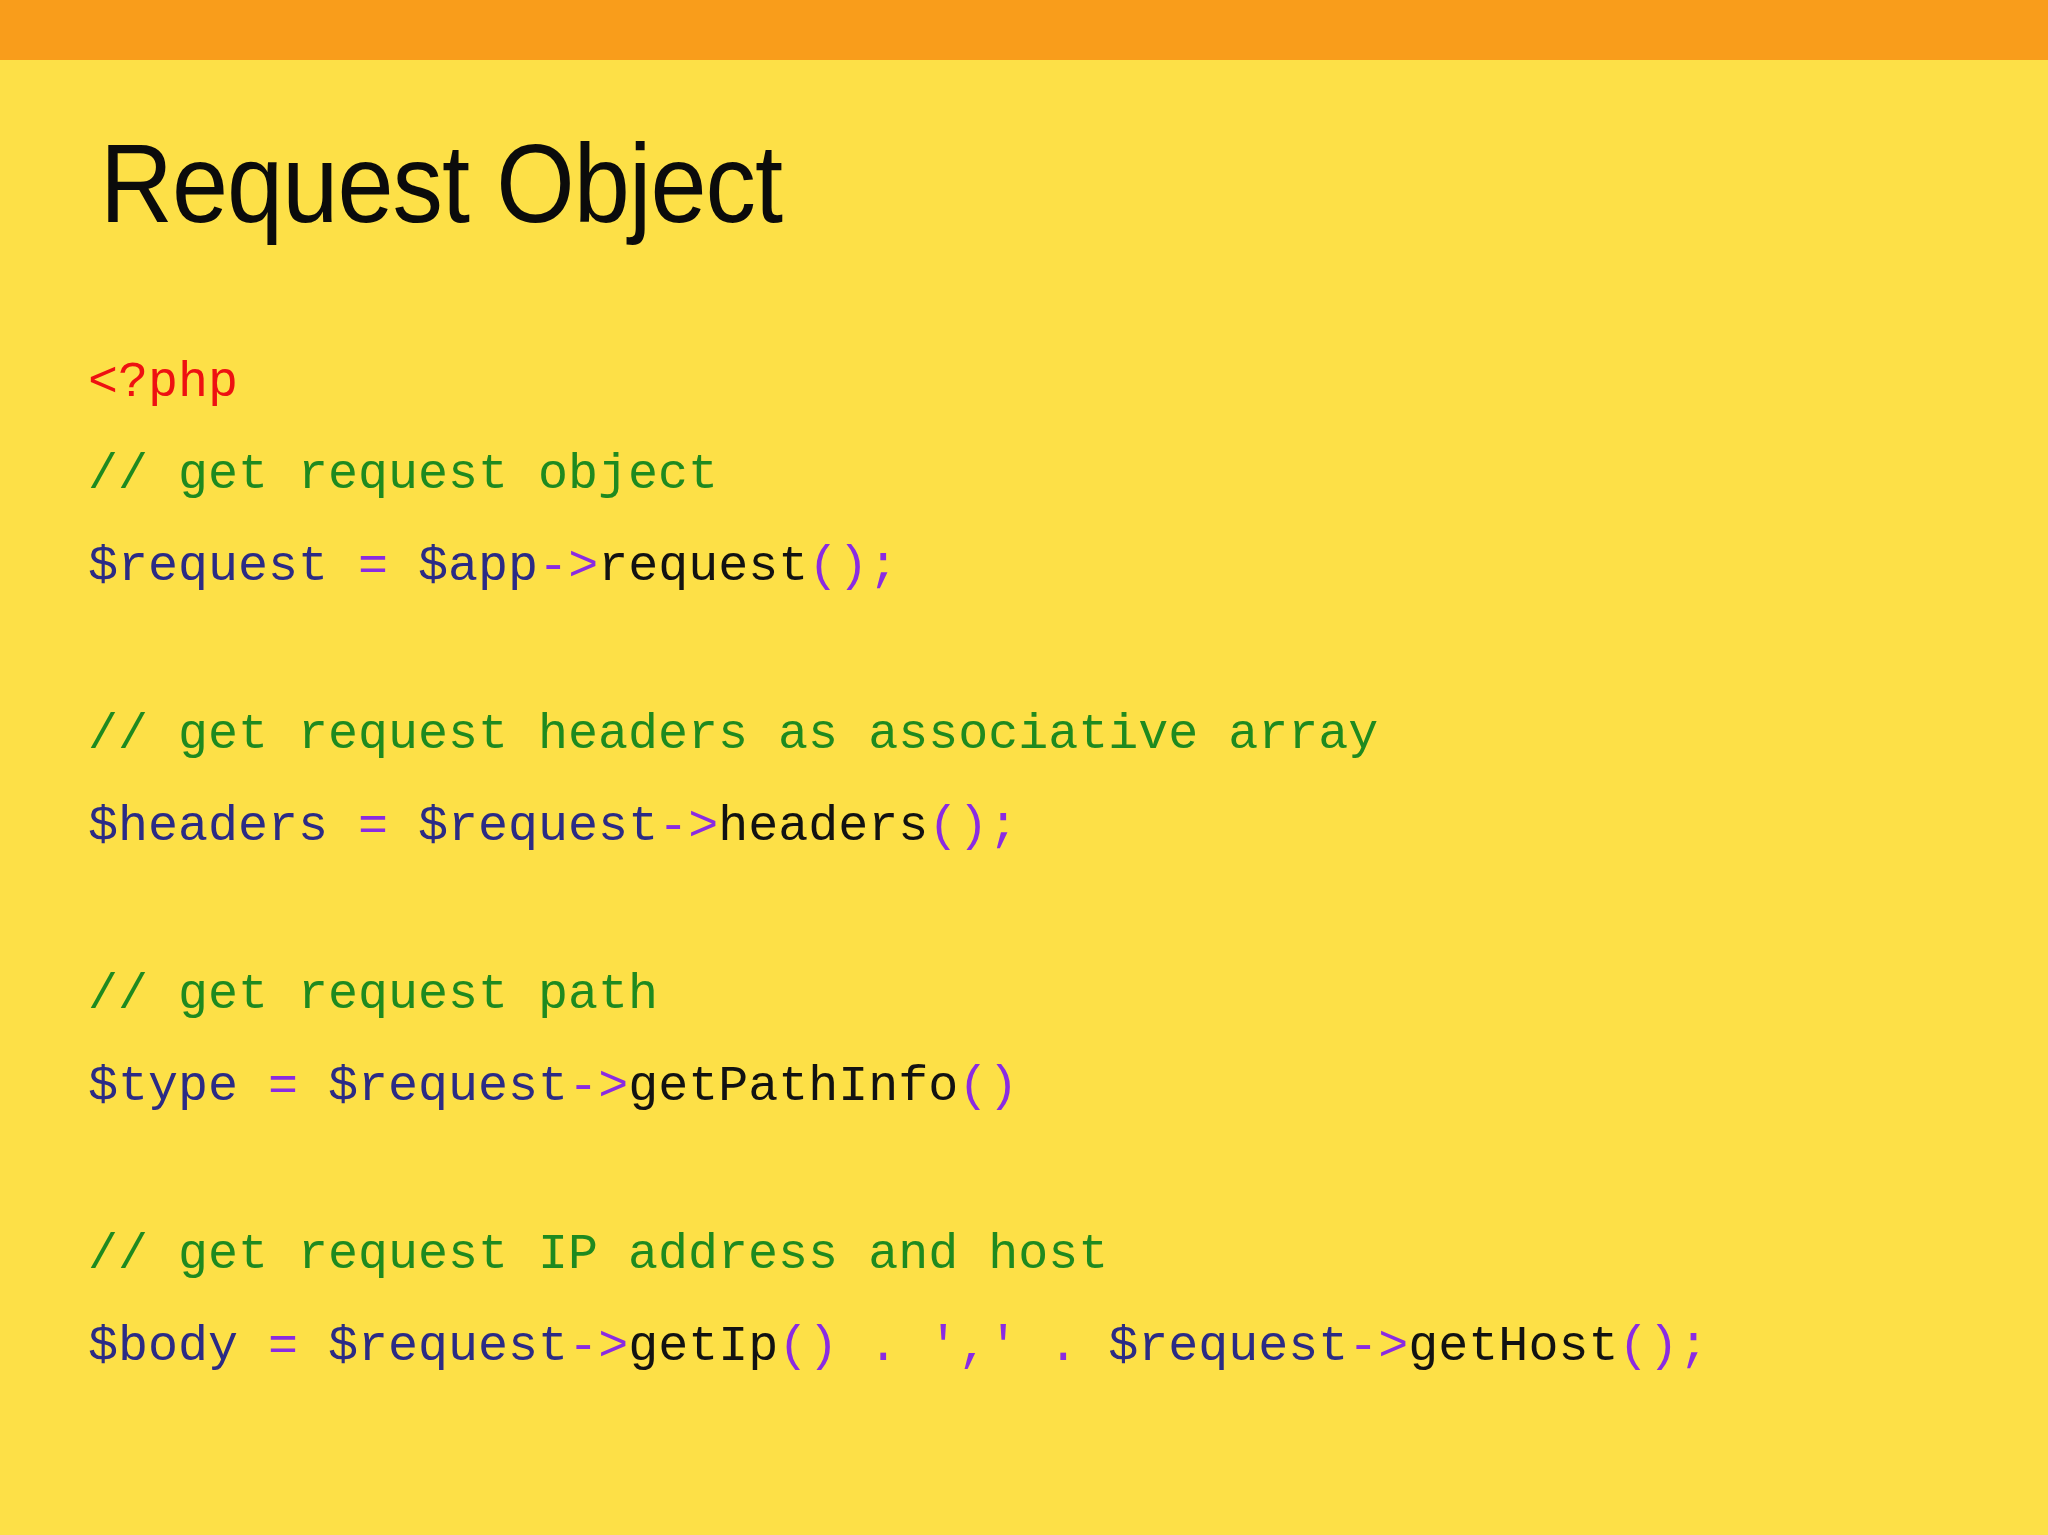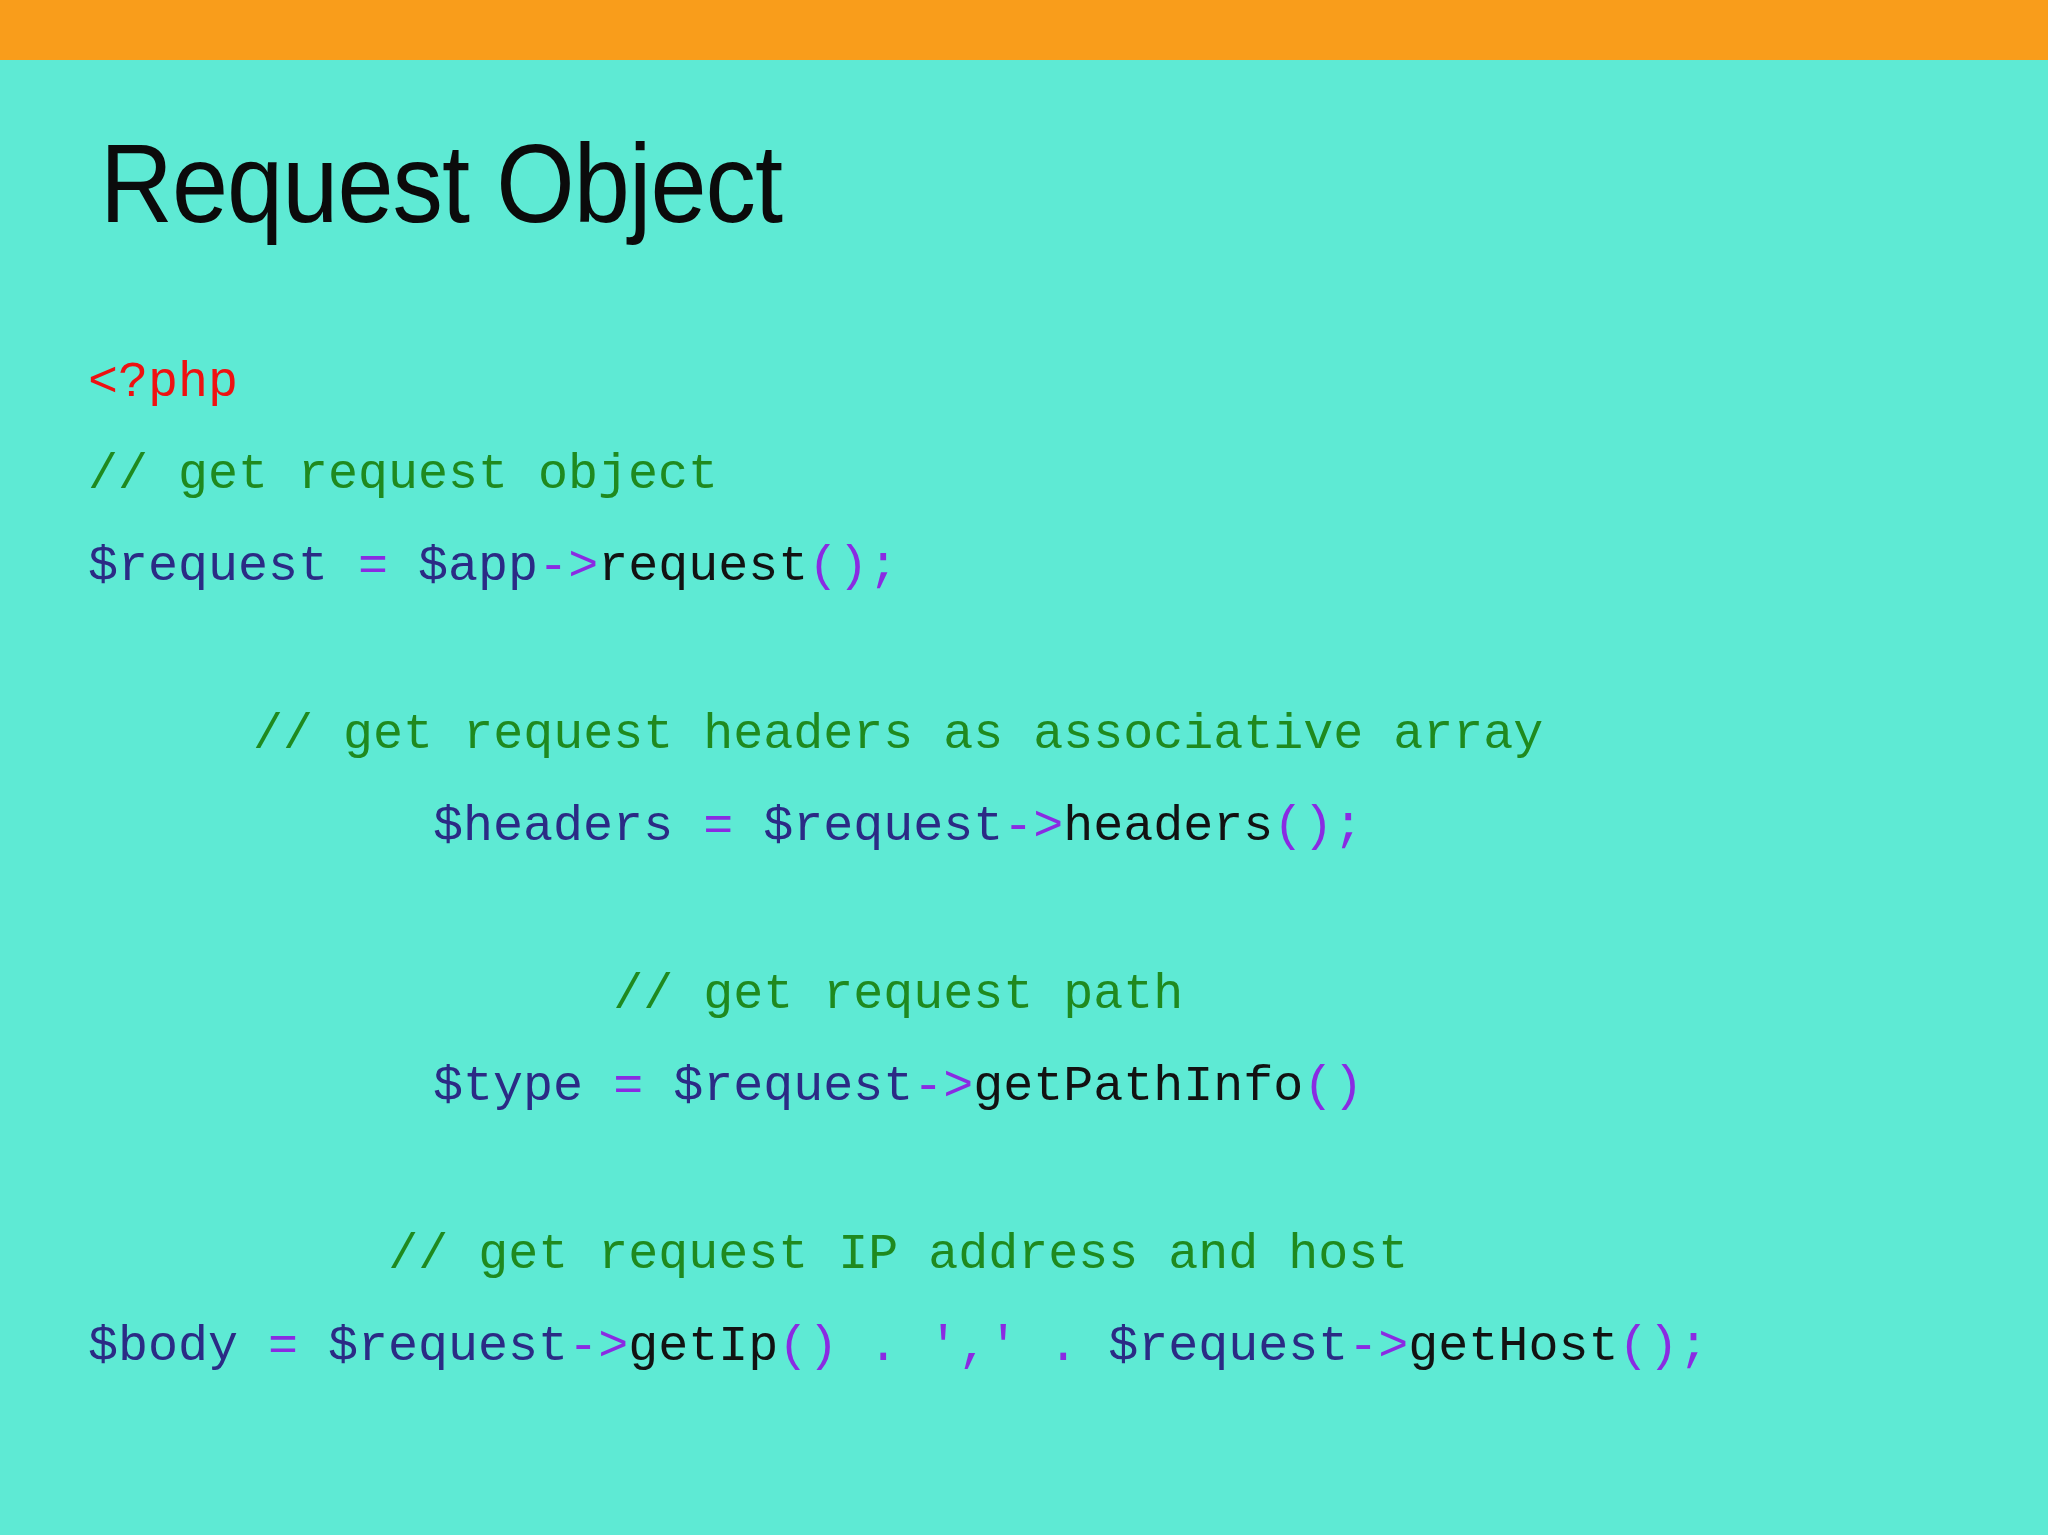--- a/index.html
+++ b/index.html
@@ -41,26 +41,25 @@
     position: absolute;
     left: 88px;
     top: 337px;
     font-family: "Liberation Mono", monospace;
     font-size: 50px;
     line-height: 92px;
     white-space: pre;
   }
   .code-group + .code-group {
     margin-top: 76px;
-    text-align: center;
   }
   .code-line {
     height: 92px;
   }
 </style>
 </head>
 <body>
 
-<div class="slide" style="background: #5eead4;">
+<div class="slide" style="background: #fde047;">
   <div class="top-bar" style="background: rgb(249, 157, 27);"></div>
   <h1 class="page-title" style="color: rgb(11, 11, 11);">Request Object</h1>
   <div class="code-block"><div class="code-group"><div class="code-line"><span style="color: rgb(238, 17, 17);">&lt;?php</span></div><div class="code-line"><span style="color: rgb(31, 138, 31);">// get request object</span></div><div class="code-line"><span style="color: rgb(43, 43, 133);">$request</span><span style="color: rgb(18, 18, 18);"> </span><span style="color: rgb(138, 43, 226);">=</span><span style="color: rgb(18, 18, 18);"> </span><span style="color: rgb(43, 43, 133);">$app</span><span style="color: rgb(138, 43, 226);">-&gt;</span><span style="color: rgb(18, 18, 18);">request</span><span style="color: rgb(138, 43, 226);">();</span></div></div><div class="code-group"><div class="code-line"><span style="color: rgb(31, 138, 31);">// get request headers as associative array</span></div><div class="code-line"><span style="color: rgb(43, 43, 133);">$headers</span><span style="color: rgb(18, 18, 18);"> </span><span style="color: rgb(138, 43, 226);">=</span><span style="color: rgb(18, 18, 18);"> </span><span style="color: rgb(43, 43, 133);">$request</span><span style="color: rgb(138, 43, 226);">-&gt;</span><span style="color: rgb(18, 18, 18);">headers</span><span style="color: rgb(138, 43, 226);">();</span></div></div><div class="code-group"><div class="code-line"><span style="color: rgb(31, 138, 31);">// get request path</span></div><div class="code-line"><span style="color: rgb(43, 43, 133);">$type</span><span style="color: rgb(18, 18, 18);"> </span><span style="color: rgb(138, 43, 226);">=</span><span style="color: rgb(18, 18, 18);"> </span><span style="color: rgb(43, 43, 133);">$request</span><span style="color: rgb(138, 43, 226);">-&gt;</span><span style="color: rgb(18, 18, 18);">getPathInfo</span><span style="color: rgb(138, 43, 226);">()</span></div></div><div class="code-group"><div class="code-line"><span style="color: rgb(31, 138, 31);">// get request IP address and host</span></div><div class="code-line"><span style="color: rgb(43, 43, 133);">$body</span><span style="color: rgb(18, 18, 18);"> </span><span style="color: rgb(138, 43, 226);">=</span><span style="color: rgb(18, 18, 18);"> </span><span style="color: rgb(43, 43, 133);">$request</span><span style="color: rgb(138, 43, 226);">-&gt;</span><span style="color: rgb(18, 18, 18);">getIp</span><span style="color: rgb(138, 43, 226);">()</span><span style="color: rgb(18, 18, 18);"> </span><span style="color: rgb(138, 43, 226);">.</span><span style="color: rgb(18, 18, 18);"> </span><span style="color: rgb(138, 43, 226);">','</span><span style="color: rgb(18, 18, 18);"> </span><span style="color: rgb(138, 43, 226);">.</span><span style="color: rgb(18, 18, 18);"> </span><span style="color: rgb(43, 43, 133);">$request</span><span style="color: rgb(138, 43, 226);">-&gt;</span><span style="color: rgb(18, 18, 18);">getHost</span><span style="color: rgb(138, 43, 226);">();</span></div></div></div>
 </div>
 
 </body></html>

